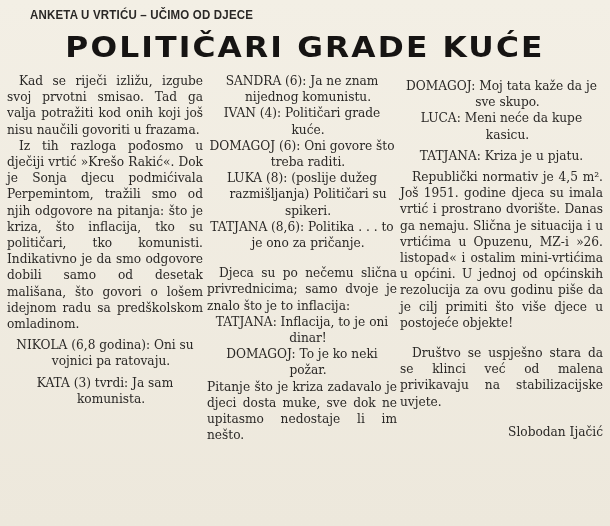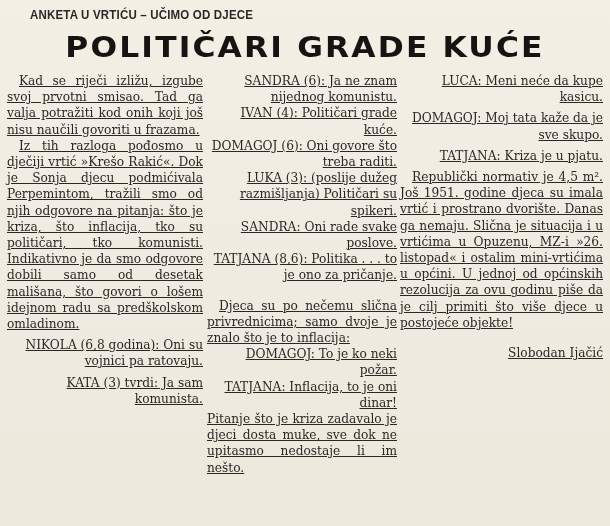--- a/index.html
+++ b/index.html
@@ -20,23 +20,23 @@
   .headline {
     position:absolute; left:0; width:610px; top:30px; text-align:center;
     font-family:"DejaVu Sans", sans-serif; font-weight:bold;
     font-size:29px; letter-spacing:2px; color:#161413;
     transform:scaleX(1.08);
   }
   .col { position:absolute; top:73px; font-size:12.2px; line-height:16.2px; }
   .c1 { left:7px; width:196px; }
   .c2 { left:207px; width:190px; }
   .c3 { left:400px; width:203px; }
-  p { margin:0; text-align:justify;text-decoration:underline; }
+  p { margin:0; text-align:justify; }
   .ind { text-indent:12px; }
-  .hang { padding-left:12px; text-indent:-12px; text-align:right; }
+  .hang { padding-left:12px; text-indent:-12px; text-align:center; }
   .sub { font-weight:bold; margin:13px 0 8px 0; }
   .gap { margin-top:5px; }
   .gap2 { margin-top:14px; }
   .sig { text-align:right; }
 </style>
 </head>
 <body>
 
 <div class="page">
   <div class="kicker">ANKETA U VRTIĆU – UČIMO OD DJECE</div>
@@ -47,29 +47,29 @@
     <p class="ind">Iz tih razloga pođosmo u dječiji vrtić »Krešo Rakić«. Dok je Sonja djecu podmićivala Perpemintom, tražili smo od njih odgovore na pitanja: što je kriza, što inflacija, tko su političari, tko komunisti. Indikativno je da smo odgovore dobili samo od desetak mališana, što govori o lošem idejnom radu sa predškolskom omladinom.</p>
     <p class="hang gap">NIKOLA (6,8 godina): Oni su vojnici pa ratovaju.</p>
     <p class="hang gap">KATA (3) tvrdi: Ja sam komunista.</p>
 
   </div>
 
   <div class="col c2">
     <p class="hang">SANDRA (6): Ja ne znam nijednog komunistu.</p>
     <p class="hang">IVAN (4): Političari grade kuće.</p>
     <p class="hang">DOMAGOJ (6): Oni govore što treba raditi.</p>
-    <p class="hang">LUKA (3): (poslije dužeg razmišljanja) Političari su spikeri.</p>
-    <p class="hang">SANDRA: Oni rade svake poslove.</p>
+    <p class="hang">LUKA (8): (poslije dužeg razmišljanja) Političari su spikeri.</p>
     <p class="hang">TATJANA (8,6): Politika . . . to je ono za pričanje.</p>
     <p class="ind gap2">Djeca su po nečemu slična privrednicima; samo dvoje je znalo što je to inflacija:</p>
+    <p class="hang">TATJANA: Inflacija, to je oni dinar!</p>
     <p class="hang">DOMAGOJ: To je ko neki požar.</p>
-    <p class="hang">TATJANA: Inflacija, to je oni dinar!</p>
     <p>Pitanje što je kriza zadavalo je djeci dosta muke, sve dok ne upitasmo nedostaje li im nešto.</p>
   </div>
 
   <div class="col c3">
+    <p class="hang gap">DOMAGOJ: Moj tata kaže da je sve skupo.</p>
     <p class="hang">LUCA: Meni neće da kupe kasicu.</p>
-    <p class="hang gap">DOMAGOJ: Moj tata kaže da je sve skupo.</p>
     <p class="hang gap">TATJANA: Kriza je u pjatu.</p>
     <p class="ind gap">Republički normativ je 4,5 m². Još 1951. godine djeca su imala vrtić i prostrano dvorište. Danas ga nemaju. Slična je situacija i u vrtićima u Opuzenu, MZ-i »26. listopad« i ostalim mini-vrtićima u općini. U jednoj od općinskih rezolucija za ovu godinu piše da je cilj primiti što više djece u postojeće objekte!</p>
+    <p class="ind gap2">Društvo se uspješno stara da se klinci već od malena privikavaju na stabilizacijske uvjete.</p>
     <p class="sig gap2">Slobodan Ijačić</p>
   </div>
 </div>
 
 </body></html>

